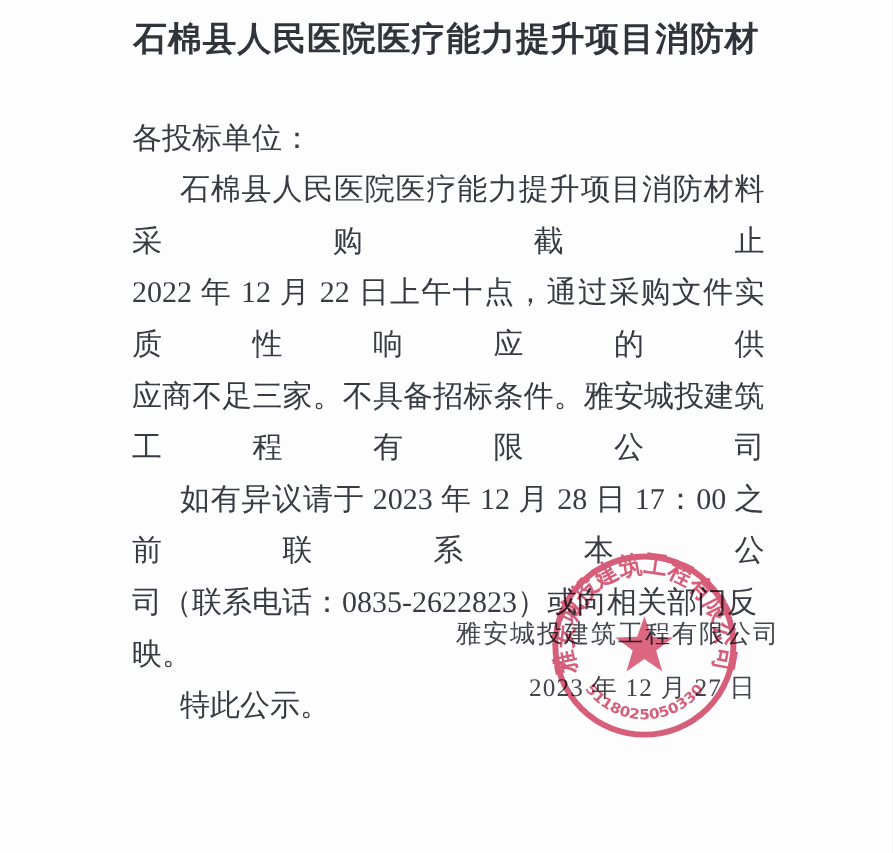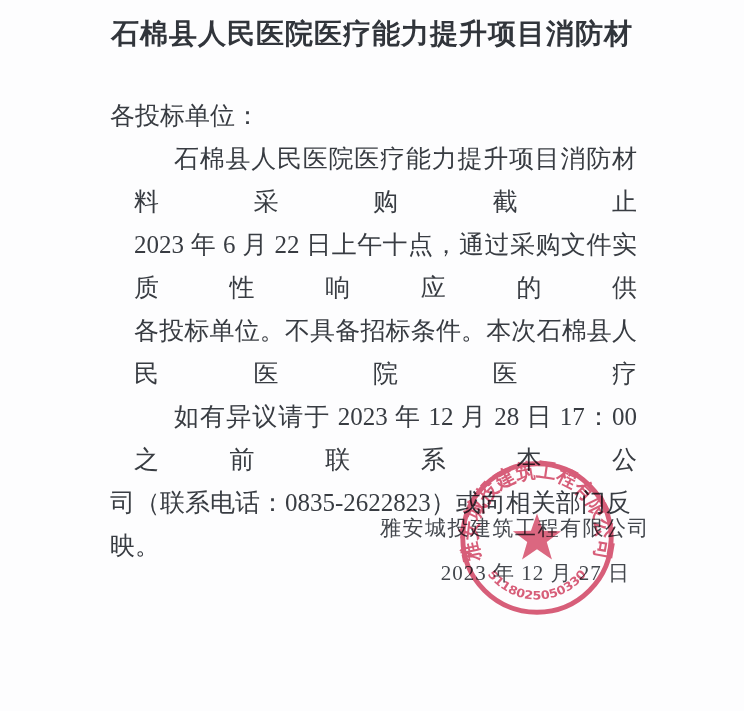--- a/index.html
+++ b/index.html
@@ -29,21 +29,20 @@
     font-size: 25px;
     color: #383c42;
   }
   .line {
     line-height: 43px;
     text-align: left;
   }
   .line.fill {
     text-align: justify;
     text-align-last: justify;
-    margin-left: 24px;
   }
   .line.indent {
     text-indent: 40px;
   }
   .signature-company {
     position: absolute;
     top: 514px;
     right: 94px;
     font-size: 21px;
     letter-spacing: 1.5px;
@@ -73,24 +72,25 @@
 
 <div class="page">
 
   <div class="title">
     <div>石棉县人民医院医疗能力提升项目消防材</div>
   </div>
 
   <div class="body-text">
     <div class="line">各投标单位：</div>
     <div class="line indent fill">石棉县人民医院医疗能力提升项目消防材料采购截止</div>
-    <div class="line fill">2023 年 6 月 22 日上午十点，通过采购文件实质性响应的供</div>
-    <div class="line fill">各投标单位。不具备招标条件。本次石棉县人民医院医疗</div>
+    <div class="line fill">2022 年 12 月 22 日上午十点，通过采购文件实质性响应的供</div>
+    <div class="line fill">应商不足三家。不具备招标条件。雅安城投建筑工程有限公司</div>
     <div class="line indent fill">如有异议请于 2023 年 12 月 28 日 17：00 之前联系本公</div>
     <div class="line">司（联系电话：0835-2622823）或向相关部门反映。</div>
+    <div class="line indent">特此公示。</div>
   </div>
 
   <div class="signature-company">雅安城投建筑工程有限公司</div>
   <div class="signature-date">2023 年 12 月 27 日</div>
 
   <svg class="seal" viewBox="0 0 170 170" aria-hidden="true">
     <circle cx="85" cy="85" r="76" fill="none" stroke-width="5" stroke="#d6516e"></circle>
     <defs>
       <path id="sealTopArc" d="M 27.9,109.2 A 62,62 0 1 1 142.1,109.2" fill="none"></path>
       <path id="sealBottomArc" d="M 29.9,115.5 A 63,63 0 0 0 140.1,115.5" fill="none"></path>

